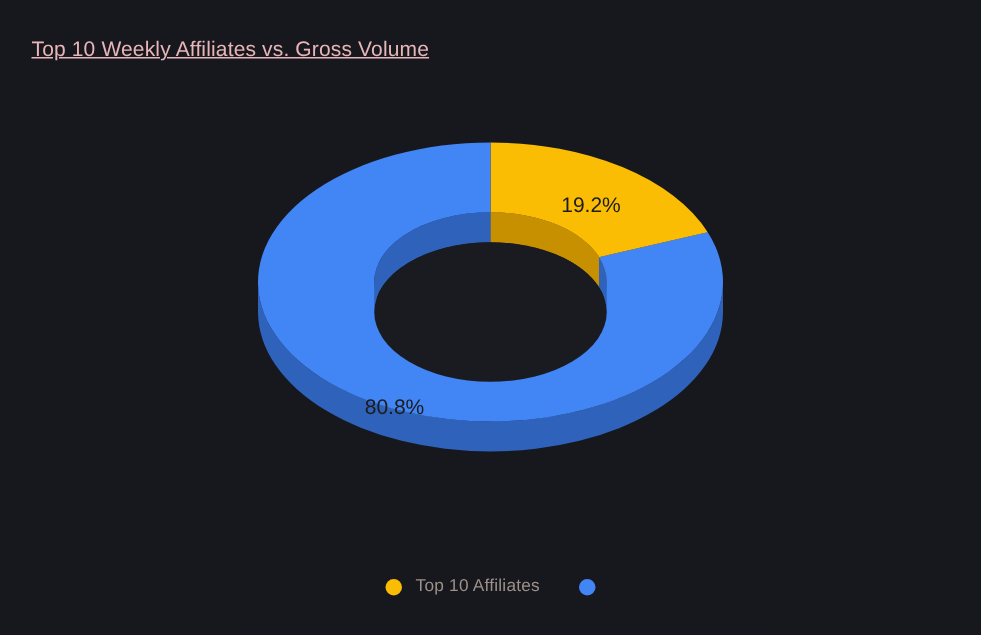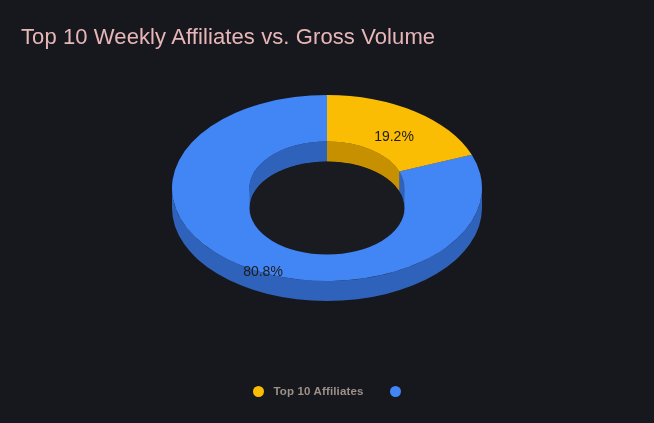--- a/index.html
+++ b/index.html
@@ -17,25 +17,26 @@
   #chart-root {
     position: absolute;
     inset: 0;
     width: 654px;
     height: 423px;
   }
   .chart-title {
     position: absolute;
     left: 21px;
     top: 24px;
-    font-size: 22px;
+    font-size: 14px;
     font-weight: 400;
     letter-spacing: 0.1px;
     color: #e7b6b9;
     white-space: nowrap;
+    text-decoration: underline;
   }
   #donut-svg {
     position: absolute;
     left: 0;
     top: 0;
     width: 654px;
     height: 423px;
     display: block;
   }
   .slice-label {
@@ -50,21 +51,20 @@
     width: 654px;
     display: flex;
     justify-content: center;
     align-items: center;
     gap: 26px;
   }
   .legend-item {
     display: flex;
     align-items: center;
     gap: 9px;
-    font-weight: bold;
   }
   .legend-swatch {
     width: 11px;
     height: 11px;
     border-radius: 50%;
     flex: none;
   }
   .legend-text {
     font-size: 11.5px;
     color: #9c9089;

